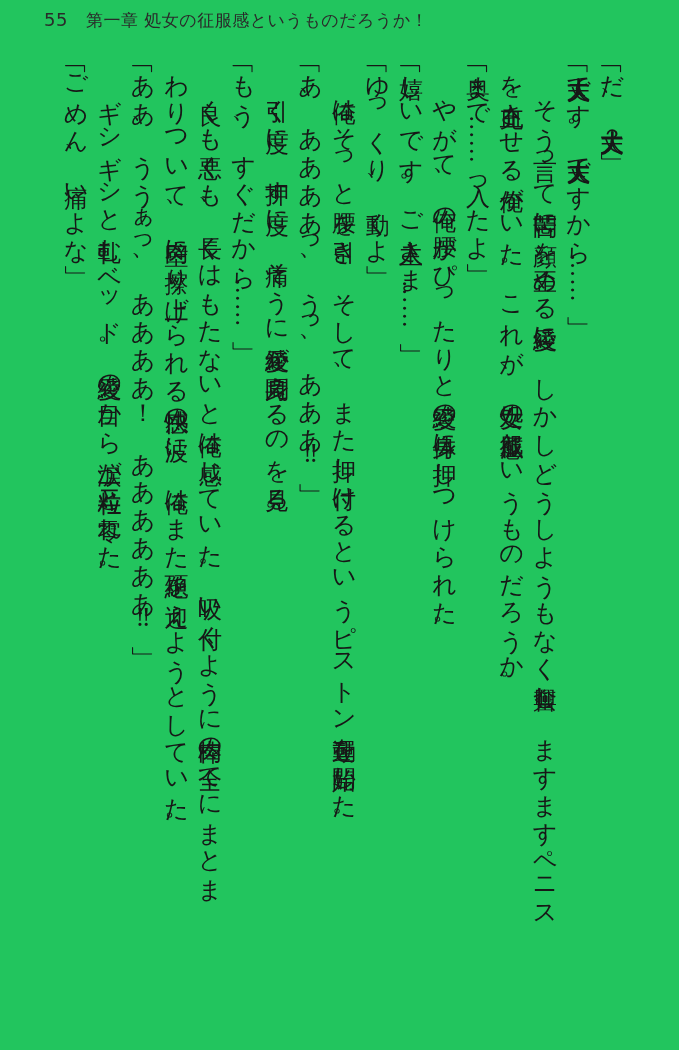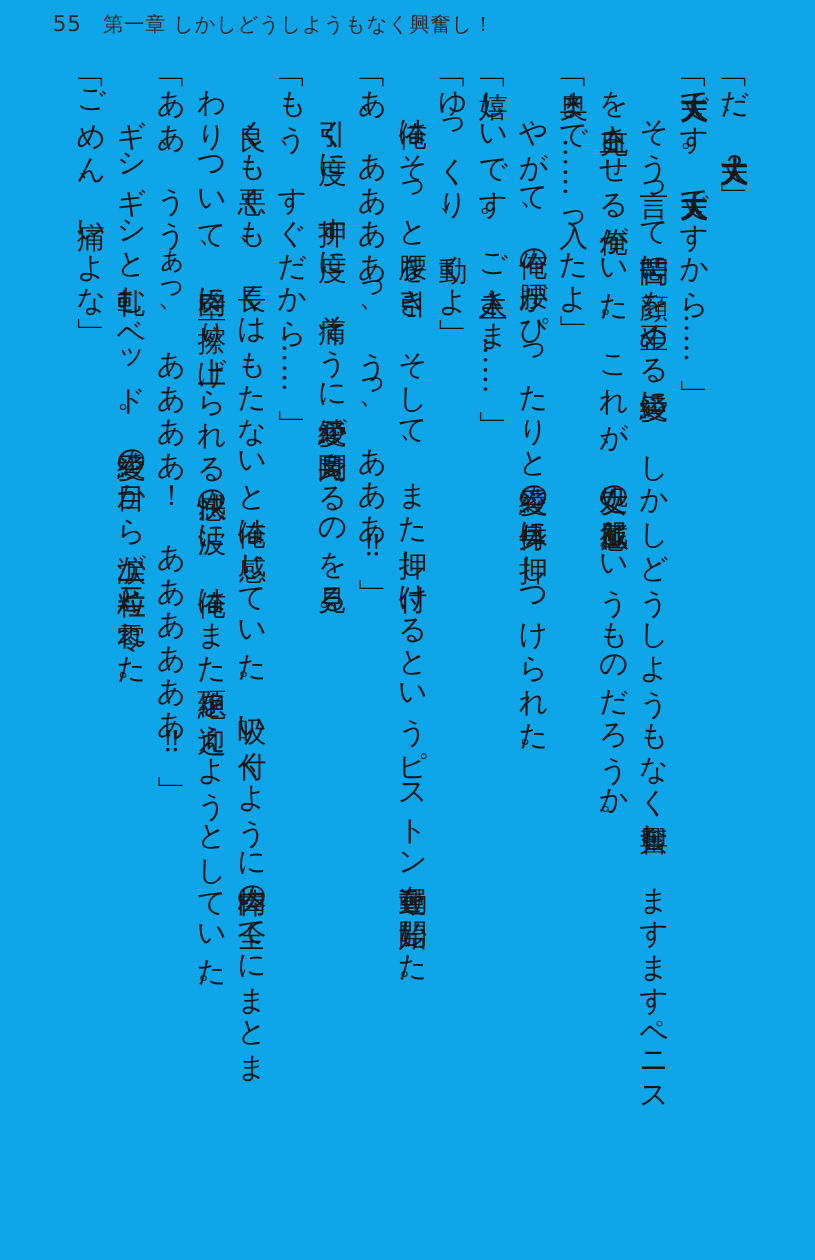--- a/index.html
+++ b/index.html
@@ -3,21 +3,21 @@
 <meta charset="utf-8">
 <style>
   html, body {
     margin: 0;
     padding: 0;
   }
   .page {
     position: relative;
     width: 679px;
     height: 1050px;
-    background: #0ea5e9;
+    background: #22c55e;
     overflow: hidden;
     box-sizing: border-box;
   }
   .running-head {
     position: absolute;
     top: 9px;
     left: 44px;
     display: flex;
     align-items: baseline;
     gap: 18px;
@@ -48,21 +48,21 @@
     height: 992px;
   }
 </style>
 </head>
 <body>
 
 <div class="page">
 
   <div class="running-head">
     <span class="page-num">55</span>
-    <span class="chapter">第一章 しかしどうしようもなく興奮し！</span>
+    <span class="chapter">第一章 処女の征服感というものだろうか！</span>
   </div>
 
   <div class="text-block">
     <div class="line">「だ、大丈夫？」</div>
     <div class="line">「大丈夫です。大丈夫ですから……」</div>
     <div class="line">　そう言って苦悶に顔を歪める綾愛に、しかしどうしようもなく興奮し、ますますペニス</div>
     <div class="line">を充血させる俺がいた。これが、処女の征服感というものだろうか。</div>
     <div class="line">「奥まで……入ったよ」</div>
     <div class="line">　やがて、俺の腰がぴったりと綾愛の身体に押しつけられた。</div>
     <div class="line">「嬉しいです。ご主人さま……」</div>

